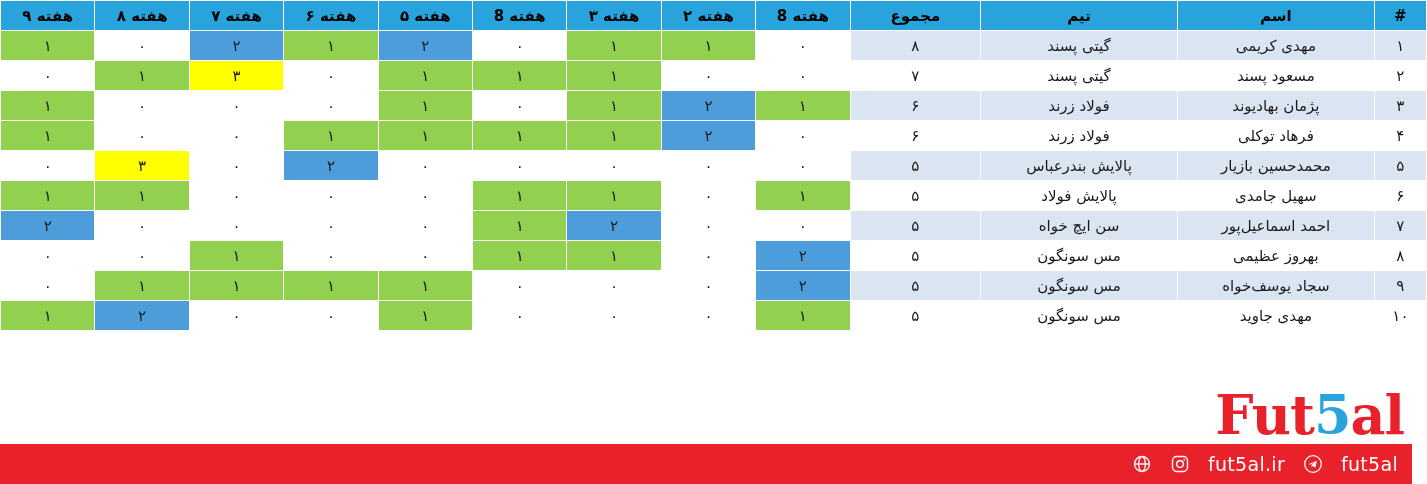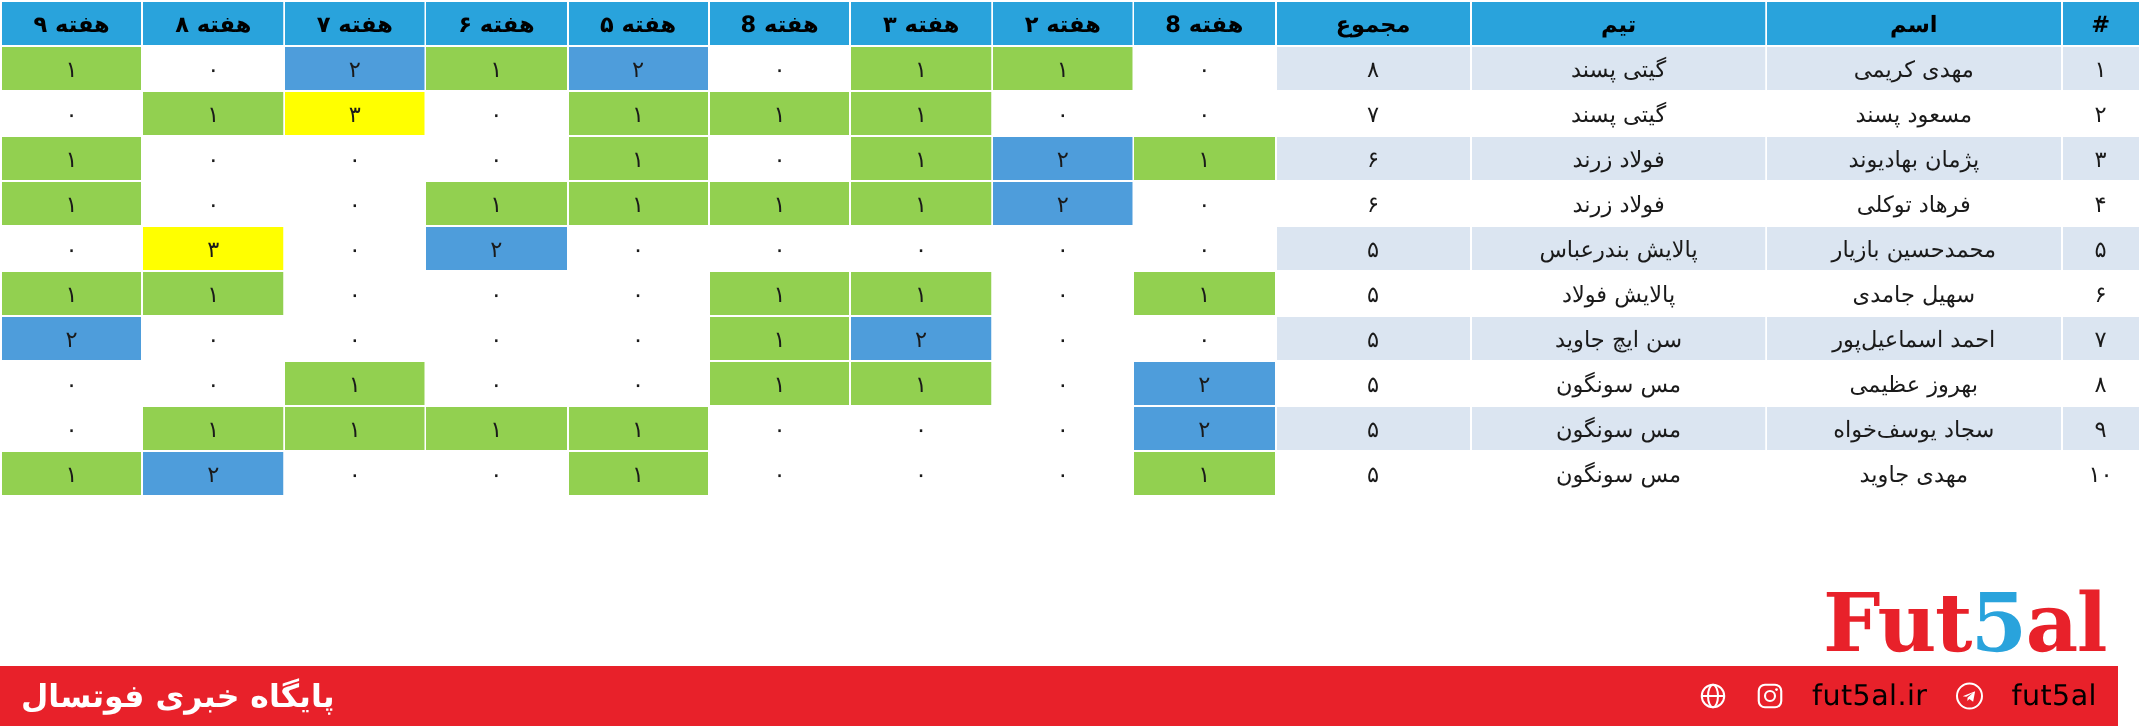--- a/index.html
+++ b/index.html
@@ -94,21 +94,21 @@
     color: #ffffff;
     font-size: 21px;
     font-weight: bold;
     direction: rtl;
   }
   #social {
     display: flex;
     align-items: center;
     gap: 18px;
     direction: ltr;
-    color: #000000;
+    color: #ffffff;
     font-size: 19px;
     text-align: center;
   }
   #social .handle { font-size: 19px; letter-spacing: 0.3px; }
   .sicon { display: inline-flex; align-items: center; }
   .sicon svg { display: block; }
 </style>
 </head>
 <body>
 
@@ -234,21 +234,21 @@
           <td class="wk g1">۱</td>
           <td class="wk">۰</td>
           <td class="wk">۰</td>
           <td class="wk">۰</td>
           <td class="wk g1">۱</td>
           <td class="wk g1">۱</td>
         </tr>
         <tr>
           <td class="rank">۷</td>
           <td class="name">احمد اسماعیل‌پور</td>
-          <td class="team">سن ایچ جاوید</td>
+          <td class="team">سن ایچ خواه</td>
           <td class="total">۵</td>
           <td class="wk">۰</td>
           <td class="wk">۰</td>
           <td class="wk b2">۲</td>
           <td class="wk g1">۱</td>
           <td class="wk">۰</td>
           <td class="wk">۰</td>
           <td class="wk">۰</td>
           <td class="wk">۰</td>
           <td class="wk b2">۲</td>
@@ -323,17 +323,16 @@
         </span>
         <span class="handle">fut5al.ir</span>
         <span class="sicon">
           <svg width="20" height="20" viewBox="0 0 24 24">
             <circle cx="12" cy="12" r="10" fill="none" stroke="#ffffff" stroke-width="1.6"></circle>
             <path d="M6.5 12.2l10-4-1.6 8.4-3-2.2-1.6 1.5.1-2.6 4.4-4-5.4 3.3z" fill="#ffffff"></path>
           </svg>
         </span>
         <span class="handle">fut5al</span>
       </div>
-      <div id="slogan">پایگاه خبری فوتسال</div>
     </div>
   </div>
 
 </div>
 
 </body></html>

